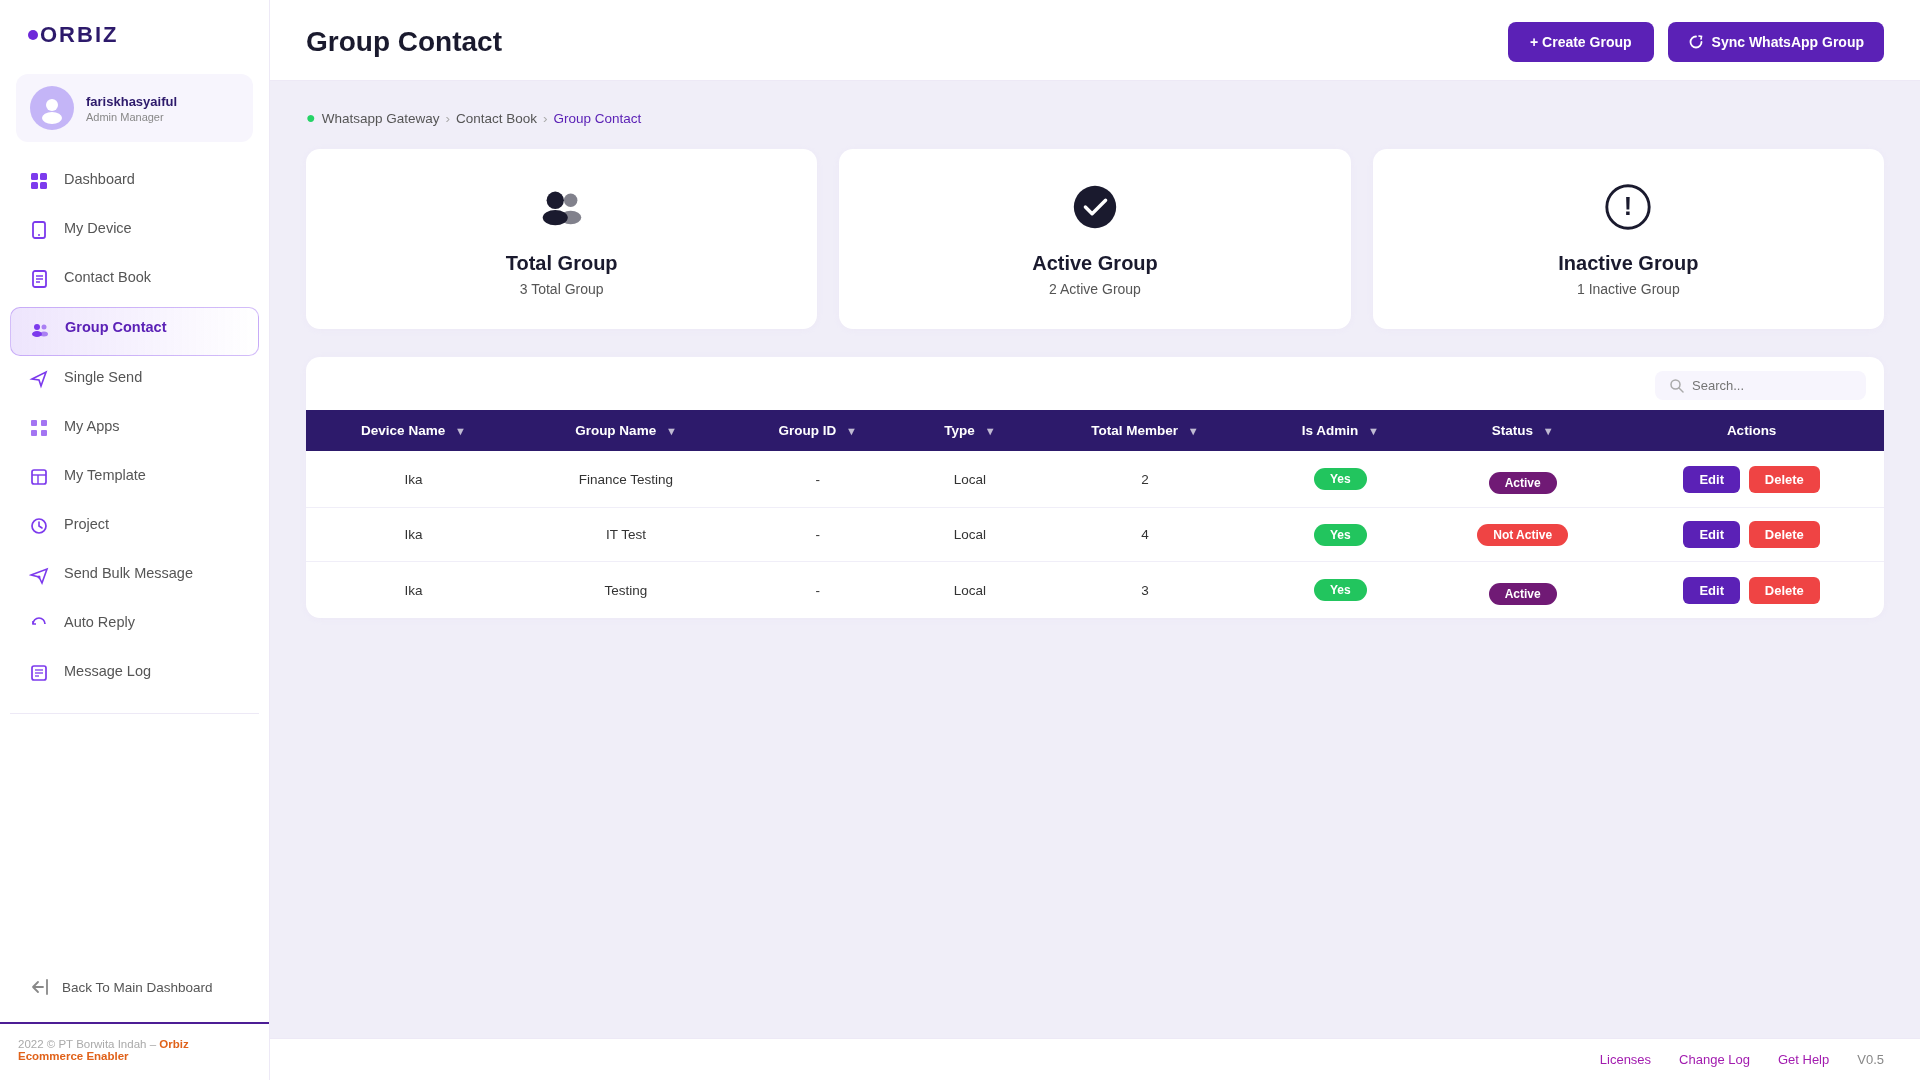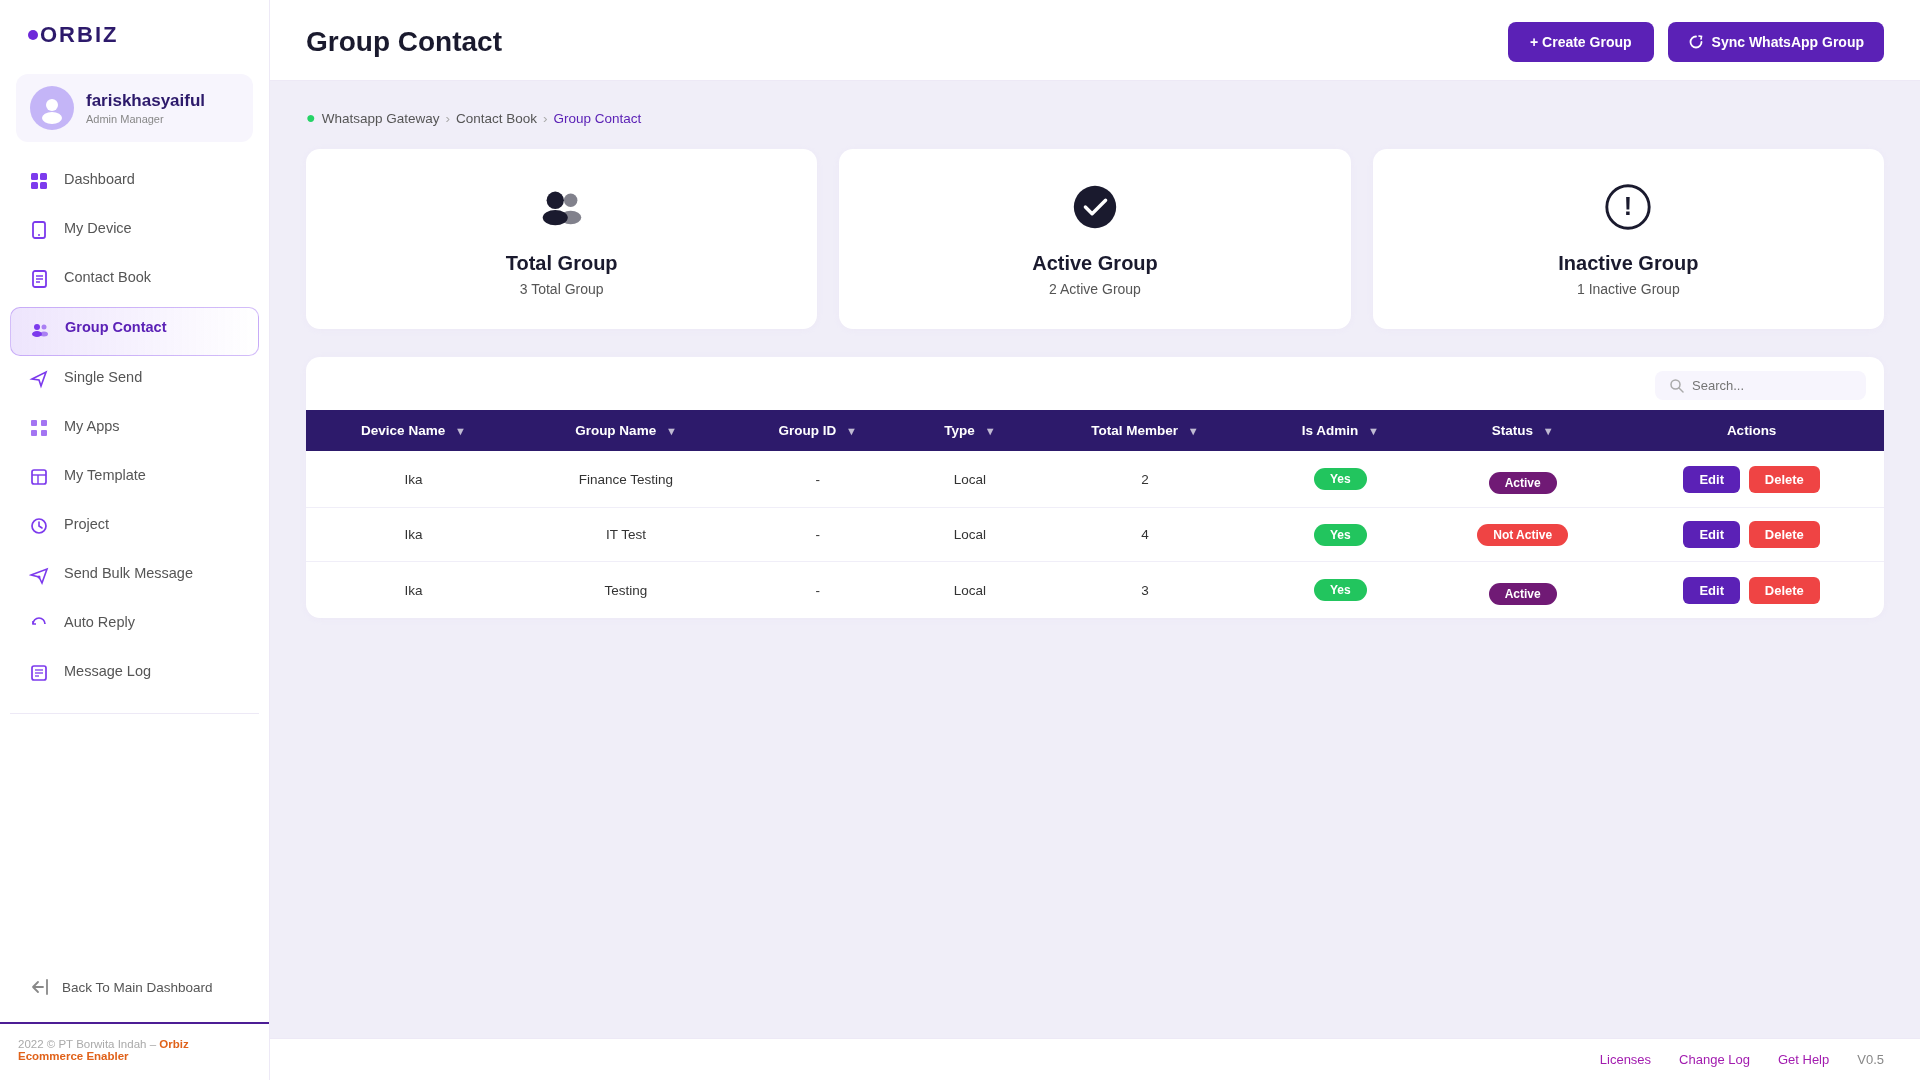--- a/index.html
+++ b/index.html
@@ -54,21 +54,21 @@
       width: 44px; height: 44px;
       border-radius: 50%;
       background: #c4b5f7;
       display: flex; align-items: center; justify-content: center;
       font-size: 20px;
       color: #fff;
       overflow: hidden;
     }
     .user-avatar svg { width: 32px; height: 32px; }
     .user-info { display: flex; flex-direction: column; }
-    .user-name { font-size: 17px; font-weight: 700; color: #2d1a6b; }
+    .user-name { font-size: 13px; font-weight: 700; color: #2d1a6b; }
     .user-role { font-size: 11px; color: #888; margin-top: 2px; }
 
     .nav-items { flex: 1; padding: 0 10px; }
     .nav-item {
       display: flex; align-items: flex-start; gap: 14px;
       padding: 11px 18px;
       border-radius: 10px;
       cursor: pointer;
       margin-bottom: 2px;
       color: #555;

